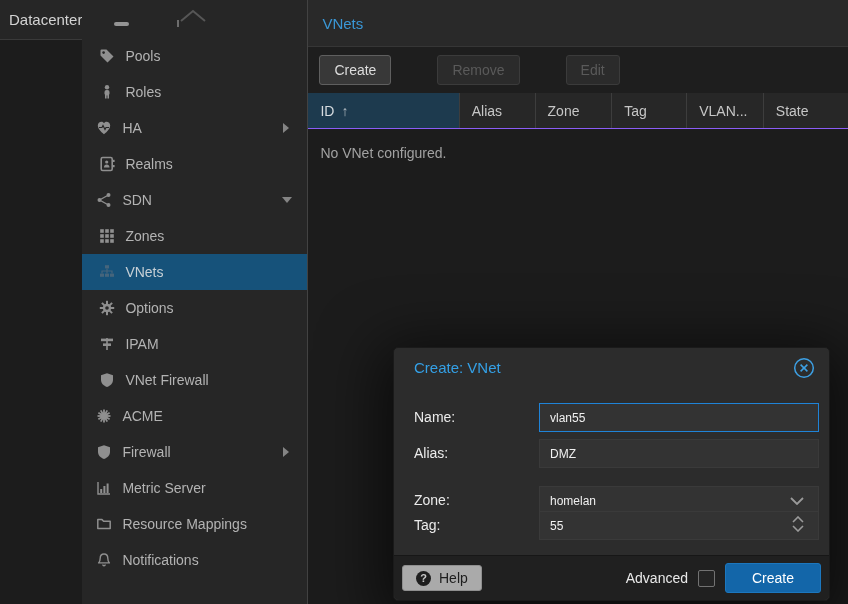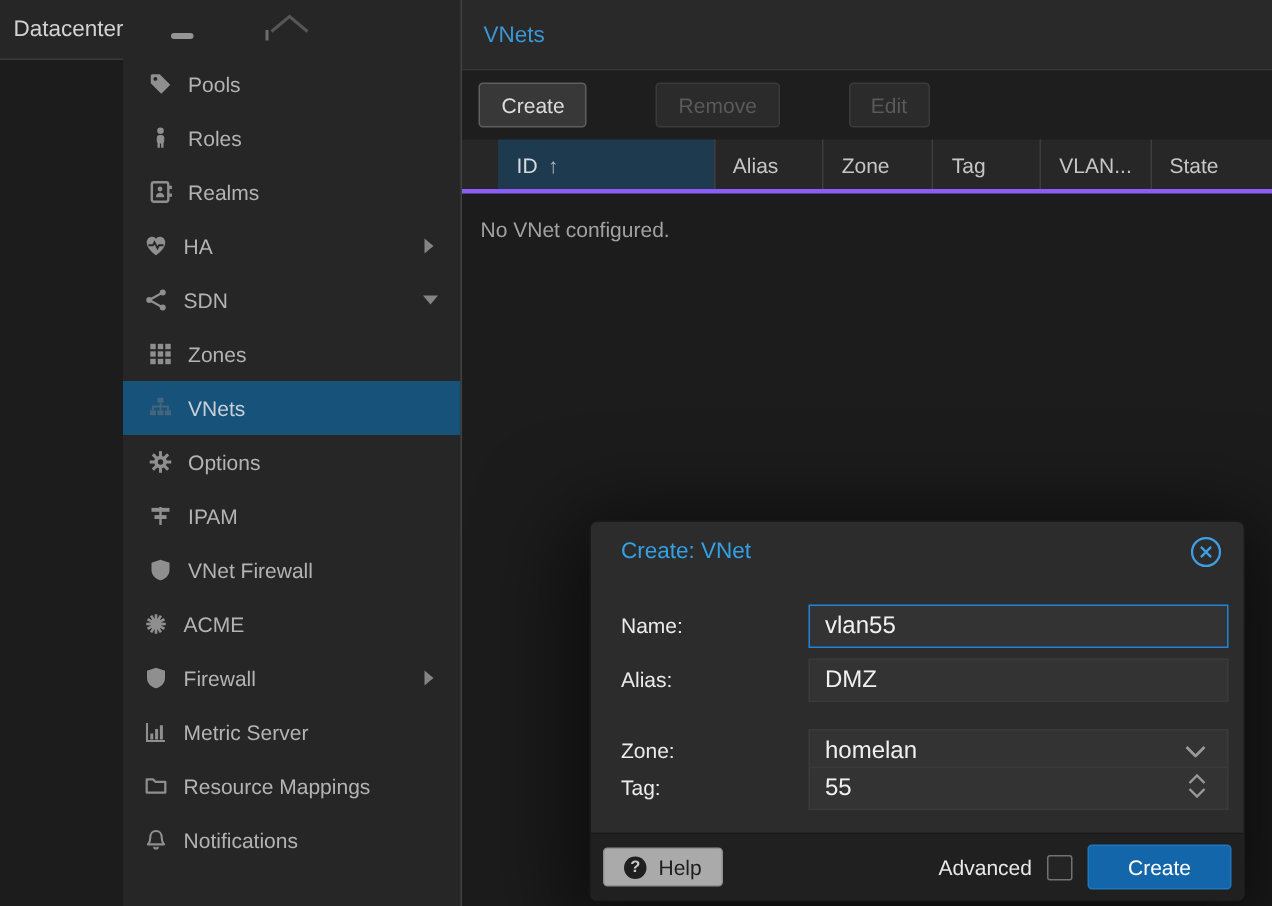--- a/index.html
+++ b/index.html
@@ -43,39 +43,39 @@
   .panel-title { height:47px; background:#292929; border-bottom:1px solid #363636;
                  display:flex; align-items:center; padding-left:14px; flex-shrink:0; }
   .panel-title span { color:#3a97d6; font-size:15px; }
   .toolbar { height:46px; background:#1e1e1e; display:flex; align-items:center;
              padding-left:11px; gap:10px; flex-shrink:0; }
   .tbtn { height:30px; padding:0 14px; font-size:14px; border-radius:3px; cursor:pointer;
           background:#383838; border:1px solid #5f5f5f; color:#dcdcdc;
           font-family:"Liberation Sans",sans-serif; }
   .tbtn.disabled { background:#2b2b2b; border:1px solid #3b3b3b; color:#5a5a5a; cursor:default;margin-left:36px; }
 
-  .thead { height:36px; display:flex; background:#272727; border-bottom:3px solid #8b5cf6; flex-shrink:0;padding-left:24px; }
+  .thead { height:36px; display:flex; background:#272727; border-bottom:1px solid #8b5cf6; flex-shrink:0; }
   .th { display:flex; align-items:center; padding-left:12px; font-size:14px; color:#c6c6c6;
         border-right:1px solid #3d3d3d; cursor:pointer; }
   .th.sorted { background:#1d3a4e; color:#d6dbdf; }
   .th .arrow { margin-left:7px; color:#b2bac0; font-size:14px; }
   .empty-text { color:#a2a2a2; font-size:14px; margin:16px 12px; }
 
   
   .dialog { position:absolute; left:393px; top:347px; width:437px; height:254px;
             background:#2c2c2c; border-radius:5px; border:1px solid #1a1a1a;
             box-shadow:0 12px 60px 14px rgba(0,0,0,0.6); z-index:10; }
   .dlg-header { height:39px; display:flex; align-items:center; justify-content:space-between;
                 padding:0 14px 0 20px; }
   .dlg-title { color:#34a0e6; font-size:15px; }
   .dlg-close { cursor:pointer; display:flex; }
   .field { position:absolute; left:20px; width:398px; height:29px; }
   .field label { line-height:29px; font-size:14px; color:#ebebeb; display:block; cursor:default; }
   .field input { position:absolute; left:125px; top:0; width:280px; height:29px;
-                 background:#333333; border:1px solid #3a3a3a; color:#f0f0f0; font-size:16px;
+                 background:#333333; border:1px solid #3a3a3a; color:#f0f0f0; font-size:12px;
                  padding:0 10px; font-family:"Liberation Sans",sans-serif; outline:none; }
   .field input.focused { border:1px solid #1f83d7; }
   .field input.has-trigger { padding-right:32px; }
   .trigger { position:absolute; right:8px; display:flex; flex-direction:column; gap:2px; }
   .trigger.dd { top:11px; } .trigger.sp { top:5px; }
 
   
   .dlg-footer { position:absolute; left:0; right:0; bottom:0; height:45px; background:#202020;
                 border-top:1px solid #171717; border-radius:0 0 5px 5px;
                 display:flex; align-items:center; padding:0 8px; }
@@ -128,42 +128,42 @@
           <svg width="16" height="16" viewBox="0 0 16 16" fill="currentColor">
               <circle cx="8" cy="3.2" r="2.2"></circle>
               <rect x="5.5" y="6" width="5" height="5.6" rx="2"></rect>
               <rect x="6" y="10.5" width="1.6" height="4"></rect>
               <rect x="8.4" y="10.5" width="1.6" height="4"></rect>
             </svg>
         </span>
         <span>Roles</span>
       </div>
 
+      <div class="srow lvl0">
+        <span class="icn">
+          <svg width="16" height="16" viewBox="0 0 16 16">
+              <path d="M8 14.2 C7 13.4 1.8 9.8 1.8 5.6 C1.8 3.4 3.5 1.8 5.5 1.8 C6.6 1.8 7.6 2.4 8 3.3 C8.4 2.4 9.4 1.8 10.5 1.8 C12.5 1.8 14.2 3.4 14.2 5.6 C14.2 9.8 9 13.4 8 14.2 Z" fill="currentColor"></path>
+              <polyline points="3,7.5 6,7.5 7,5.5 9,9.5 10,7.5 13,7.5" fill="none" stroke="#262626" stroke-width="1.2"></polyline>
+            </svg>
+        </span>
+        <span>HA</span>
+        <span class="caret-right"></span>
+      </div>
+
       <div class="srow lvl1">
         <span class="icn">
           <svg width="16" height="16" viewBox="0 0 16 16">
               <rect x="2.2" y="1.5" width="11" height="13" rx="1.5" fill="none" stroke="currentColor" stroke-width="1.6"></rect>
               <circle cx="7.7" cy="6" r="1.6" fill="currentColor"></circle>
               <path d="M4.9 11.5 c0-2 1.2-3 2.8-3 s2.8 1 2.8 3 z" fill="currentColor"></path>
               <rect x="13.6" y="3.8" width="2" height="2.2" fill="currentColor"></rect>
               <rect x="13.6" y="9" width="2" height="2.2" fill="currentColor"></rect>
             </svg>
         </span>
         <span>Realms</span>
-      </div>
-
-      <div class="srow lvl0">
-        <span class="icn">
-          <svg width="16" height="16" viewBox="0 0 16 16">
-              <path d="M8 14.2 C7 13.4 1.8 9.8 1.8 5.6 C1.8 3.4 3.5 1.8 5.5 1.8 C6.6 1.8 7.6 2.4 8 3.3 C8.4 2.4 9.4 1.8 10.5 1.8 C12.5 1.8 14.2 3.4 14.2 5.6 C14.2 9.8 9 13.4 8 14.2 Z" fill="currentColor"></path>
-              <polyline points="3,7.5 6,7.5 7,5.5 9,9.5 10,7.5 13,7.5" fill="none" stroke="#262626" stroke-width="1.2"></polyline>
-            </svg>
-        </span>
-        <span>HA</span>
-        <span class="caret-right"></span>
       </div>
 
       <div class="srow lvl0">
         <span class="icn">
           <svg width="16" height="16" viewBox="0 0 16 16">
               <line x1="3.5" y1="8" x2="12.5" y2="3" stroke="currentColor" stroke-width="1.4"></line>
               <line x1="3.5" y1="8" x2="12.5" y2="13" stroke="currentColor" stroke-width="1.4"></line>
               <circle cx="3.5" cy="8" r="2" fill="currentColor"></circle>
               <circle cx="12.5" cy="3" r="2" fill="currentColor"></circle>
               <circle cx="12.5" cy="13" r="2" fill="currentColor"></circle>

